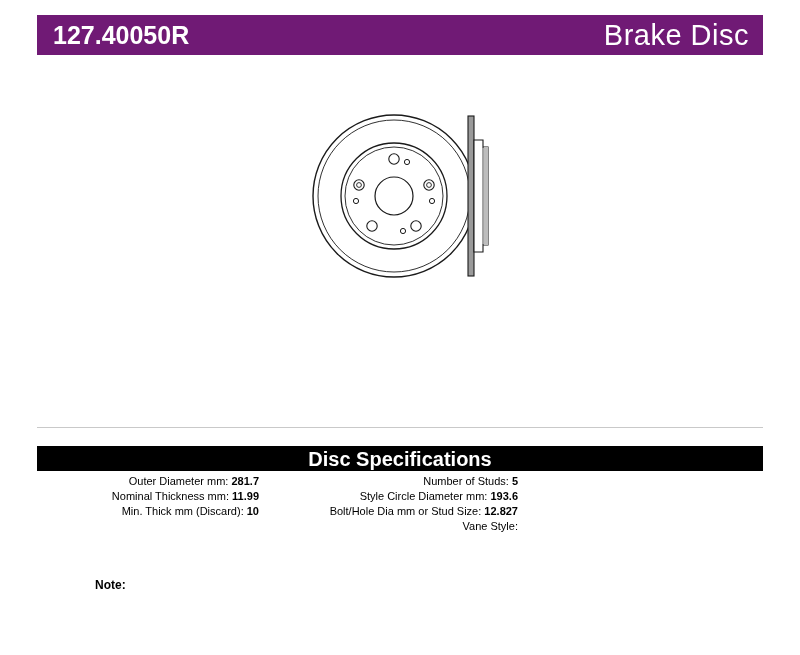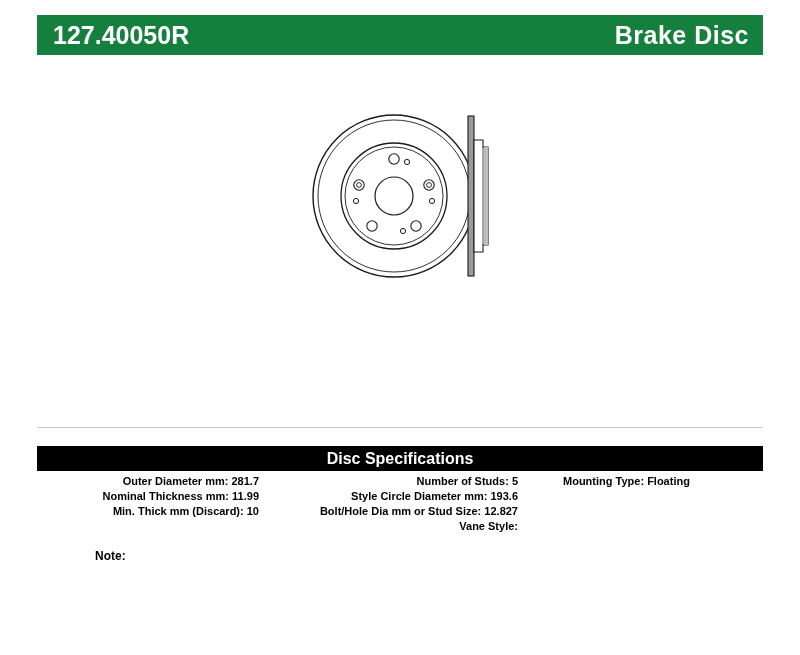--- a/index.html
+++ b/index.html
@@ -16,38 +16,38 @@
     overflow: hidden;
   }
 
   
   #header-bar {
     position: absolute;
     left: 37px;
     top: 15px;
     width: 726px;
     height: 40px;
-    background: #15803d;
+    background: #701a75;
     display: flex;
     align-items: center;
     justify-content: space-between;
     box-sizing: border-box;
     padding: 0 14px 0 16px;
   }
   #part-number {
     color: #ffffff;
     font-size: 25px;
     font-weight: bold;
     letter-spacing: 0px;
     line-height: 1;
   }
   #product-type {
     color: #ffffff;
-    font-size: 25px;
-    font-weight: bold;
+    font-size: 29px;
+    font-weight: normal;
     letter-spacing: 0.5px;
     line-height: 1;
   }
 
   
   #drawing-area {
     position: absolute;
     left: 0;
     top: 60px;
     width: 800px;
@@ -76,21 +76,21 @@
     top: 446px;
     width: 726px;
     height: 25px;
     background: #000000;
     display: flex;
     align-items: center;
     justify-content: center;
   }
   #spec-title {
     color: #ffffff;
-    font-size: 16px;
+    font-size: 20px;
     font-weight: bold;
     line-height: 1;
   }
 
   #spec-columns {
     position: absolute;
     left: 37px;
     top: 474px;
     width: 726px;
     display: flex;
@@ -102,28 +102,28 @@
   #spec-col-left  { width: 225px; text-align: right; padding-right: 3px; }
   #spec-col-mid   { width: 262px; text-align: right; padding-right: 6px; }
   #spec-col-right { width: 239px; text-align: left;  padding-left: 39px; }
 
   .spec-row {
     font-size: 11px;
     font-weight: bold;
     line-height: 15px;
     white-space: nowrap;
   }
-  .spec-label { font-weight: bold; }
+  .spec-label { font-weight: normal; }
   .spec-value { font-weight: bold; }
 
   
   #note-block {
     position: absolute;
     left: 95px;
-    top: 549px;
+    top: 578px;
     font-size: 12px;
     font-weight: bold;
     line-height: 15px;
   }
   #note-value {
     font-weight: bold;
     margin-left: 4px;
   }
 </style>
 </head>
@@ -211,25 +211,19 @@
     <div class="spec-row">
       <span class="spec-label">Bolt/Hole Dia mm or Stud Size:</span>
       <span class="spec-value">12.827</span>
     </div>
     <div class="spec-row">
       <span class="spec-label">Vane Style:</span>
       <span class="spec-value"></span>
     </div>
   </div>
 
-  <div class="spec-col" id="spec-col-right">
-    <div class="spec-row">
-      <span class="spec-label">Mounting Type:</span>
-      <span class="spec-value">Floating</span>
-    </div>
-  </div>
 
 </div>
 
 <div id="note-block">
   <span id="note-label">Note:</span>
   <span id="note-value"></span>
 </div>
 
 </body></html>

